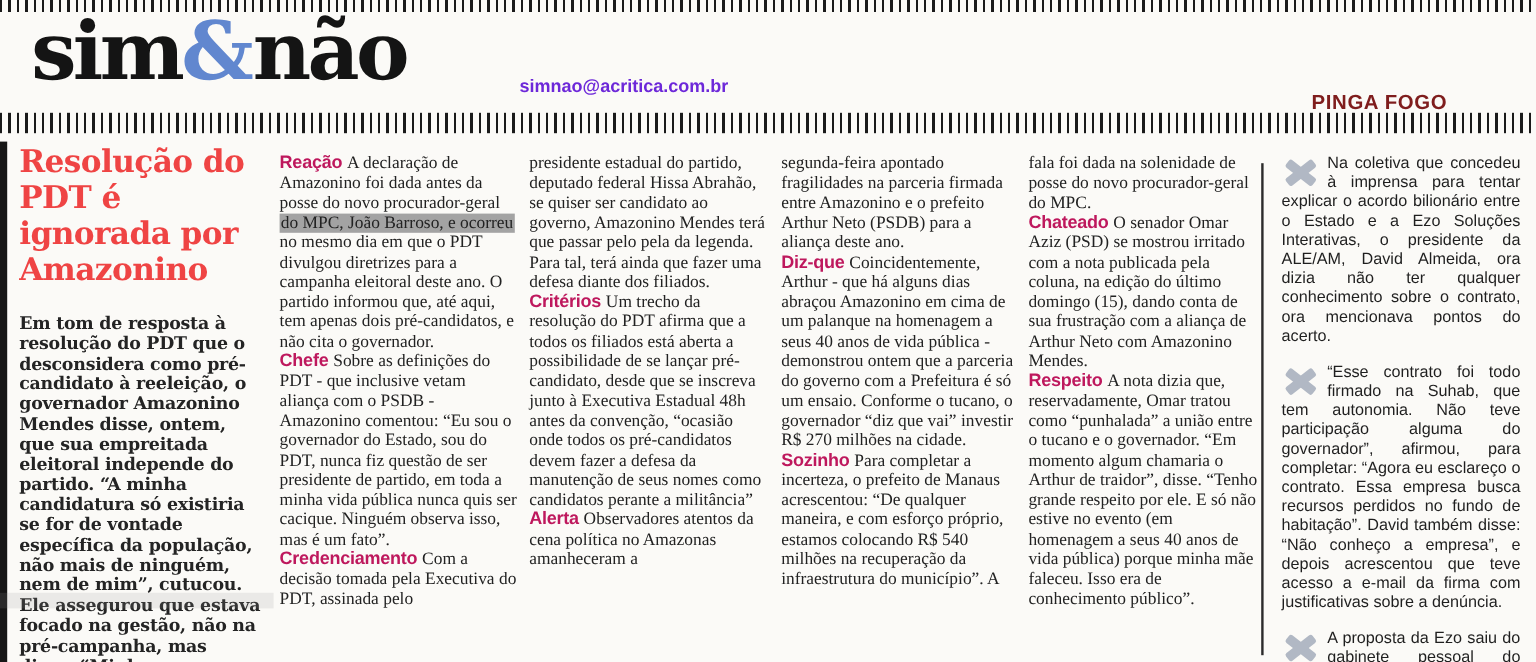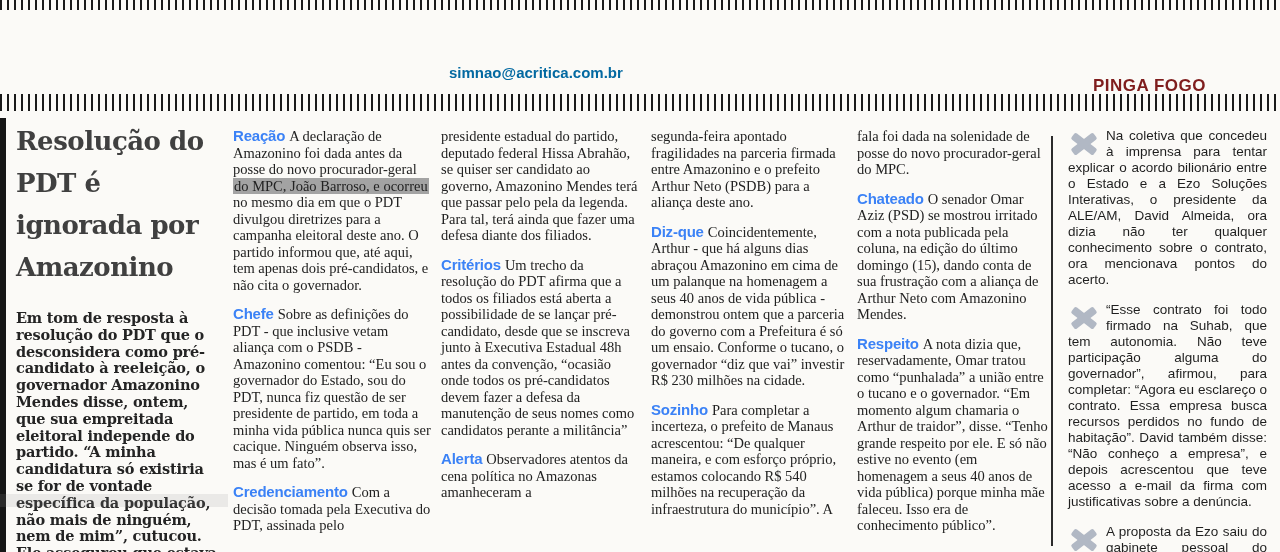--- a/index.html
+++ b/index.html
@@ -21,51 +21,51 @@
   .masthead {
     position:absolute; left:26px; top:8px;
     font-family:"DejaVu Serif", serif; font-weight:bold;
     font-size:67px; line-height:1.05; letter-spacing:-3px; color:#141414;
     white-space:nowrap;
   }
   .masthead .amp { color:#6187cf; letter-spacing:-1px; }
   .email {
     position:absolute; left:433px; top:64px;
     font-family:"Liberation Sans", sans-serif; font-weight:bold;
-    font-size:15px; color:#0369a1;margin-left:16px;
+    font-size:15px; color:#6d28d9;
   }
   .section-label {
     position:absolute; right:74px; top:76px;
     font-family:"Liberation Sans", sans-serif; font-weight:bold;
     font-size:17px; letter-spacing:0.5px; color:#7f1d1d;
   }
 
   
   .col { position:absolute; }
   #col1 { left:16px;  width:206px; top:120px; }
   #col2 { left:233px; width:199px; top:128px; }
   #col3 { left:441px; width:201px; top:128px; }
   #col4 { left:651px; width:198px; top:128px; }
   #col5 { left:857px; width:191px; top:128px; }
   #col6 { left:1068px;width:199px; top:128px; }
 
   .headline {
     font-family:"DejaVu Serif", serif; font-weight:bold;
-    font-size:26px; line-height:42px; letter-spacing:-0.5px; color:#404040;
+    font-size:26px; line-height:30px; letter-spacing:-0.5px; color:#ef4444;
     margin-bottom:22px;
   }
   .article-body {
     font-family:"DejaVu Serif", serif; font-weight:bold;
     font-size:14.5px; line-height:16.8px; color:#242424; letter-spacing:-0.2px;
   }
   .note { font-size:14.5px; line-height:16.5px; color:#222; }
-  .note + .note { margin-top:13px; }
+  .note + .note { }
   .lead {
     font-family:"Liberation Sans", sans-serif; font-weight:bold;
-    font-size:15px; letter-spacing:-0.2px; color:#3b82f6; margin-right:4px;
+    font-size:15px; letter-spacing:-0.2px; color:#be185d; margin-right:4px;
   }
   mark.hl { background:#a3a3a3; color:inherit; padding:0 1px; }
 
   
   .v-divider { position:absolute; left:1051px; top:136px; width:2px; height:410px; background:#2b2b2b; }
 
   
   .pf-item {
     font-family:Liberation Sans, sans-serif;
     font-size:13.5px; line-height:16px; text-align:justify; color:#1f1f1f;
@@ -85,20 +85,21 @@
   .edge-bar { position:absolute; left:0; top:118px; width:6px; height:434px; background:#161616; }
   .smear { position:absolute; left:0; top:494px; width:228px; height:13px; background:rgba(150,150,150,0.16); }
 </style>
 </head>
 <body>
 
 <div class="page">
 
   <div class="tape tape-top"></div>
 
+  <div class="masthead"><span>sim</span><span class="amp">&amp;</span><span>não</span></div>
 
   <div class="email">simnao@acritica.com.br</div>
 
   <div class="section-label">PINGA FOGO</div>
 
   <div class="tape tape-mid"></div>
 
   <div class="col" id="col1">
     <div class="headline">Resolução do PDT é ignorada por Amazonino</div>
     <div class="article-body">Em tom de resposta à resolução do PDT que o desconsidera como pré-candidato à reeleição, o governador Amazonino Mendes disse, ontem, que sua empreitada eleitoral independe do partido. “A minha candidatura só existiria se for de vontade específica da população, não mais de ninguém, nem de mim”, cutucou. Ele assegurou que estava focado na gestão, não na pré-campanha, mas disse: “Minhas colocações deixam certa dúvida, mas é provável e tudo caminha para eu ser candidato”.</div>
@@ -111,21 +112,21 @@
   </div>
 
   <div class="col" id="col3">
     <p class="note">presidente estadual do partido, deputado federal Hissa Abrahão, se quiser ser candidato ao governo, Amazonino Mendes terá que passar pelo pela da legenda. Para tal, terá ainda que fazer uma defesa diante dos filiados.</p>
     <p class="note"><b class="lead">Critérios</b><span>Um trecho da resolução do PDT afirma que a todos os filiados está aberta a possibilidade de se lançar pré-candidato, desde que se inscreva junto à Executiva Estadual 48h antes da convenção, “ocasião onde todos os pré-candidatos devem fazer a defesa da manutenção de seus nomes como candidatos perante a militância”</span></p>
     <p class="note"><b class="lead">Alerta</b><span>Observadores atentos da cena política no Amazonas amanheceram a</span></p>
   </div>
 
   <div class="col" id="col4">
     <p class="note">segunda-feira apontado fragilidades na parceria firmada entre Amazonino e o prefeito Arthur Neto (PSDB) para a aliança deste ano.</p>
-    <p class="note"><b class="lead">Diz-que</b><span>Coincidentemente, Arthur - que há alguns dias abraçou Amazonino em cima de um palanque na homenagem a seus 40 anos de vida pública - demonstrou ontem que a parceria do governo com a Prefeitura é só um ensaio. Conforme o tucano, o governador “diz que vai” investir R$ 230 milhões na cidade.</span></p>
+    <p class="note"><b class="lead">Diz-que</b><span>Coincidentemente, Arthur - que há alguns dias abraçou Amazonino em cima de um palanque na homenagem a seus 40 anos de vida pública - demonstrou ontem que a parceria do governo com a Prefeitura é só um ensaio. Conforme o tucano, o governador “diz que vai” investir R$ 270 milhões na cidade.</span></p>
     <p class="note"><b class="lead">Sozinho</b><span>Para completar a incerteza, o prefeito de Manaus acrescentou: “De qualquer maneira, e com esforço próprio, estamos colocando R$ 540 milhões na recuperação da infraestrutura do município”. A</span></p>
   </div>
 
   <div class="col" id="col5">
     <p class="note">fala foi dada na solenidade de posse do novo procurador-geral do MPC.</p>
     <p class="note"><b class="lead">Chateado</b><span>O senador Omar Aziz (PSD) se mostrou irritado com a nota publicada pela coluna, na edição do último domingo (15), dando conta de sua frustração com a aliança de Arthur Neto com Amazonino Mendes.</span></p>
     <p class="note"><b class="lead">Respeito</b><span>A nota dizia que, reservadamente, Omar tratou como “punhalada” a união entre o tucano e o governador. “Em momento algum chamaria o Arthur de traidor”, disse. “Tenho grande respeito por ele. E só não estive no evento (em homenagem a seus 40 anos de vida pública) porque minha mãe faleceu. Isso era de conhecimento público”.</span></p>
   </div>
 
   <div class="v-divider"></div>

